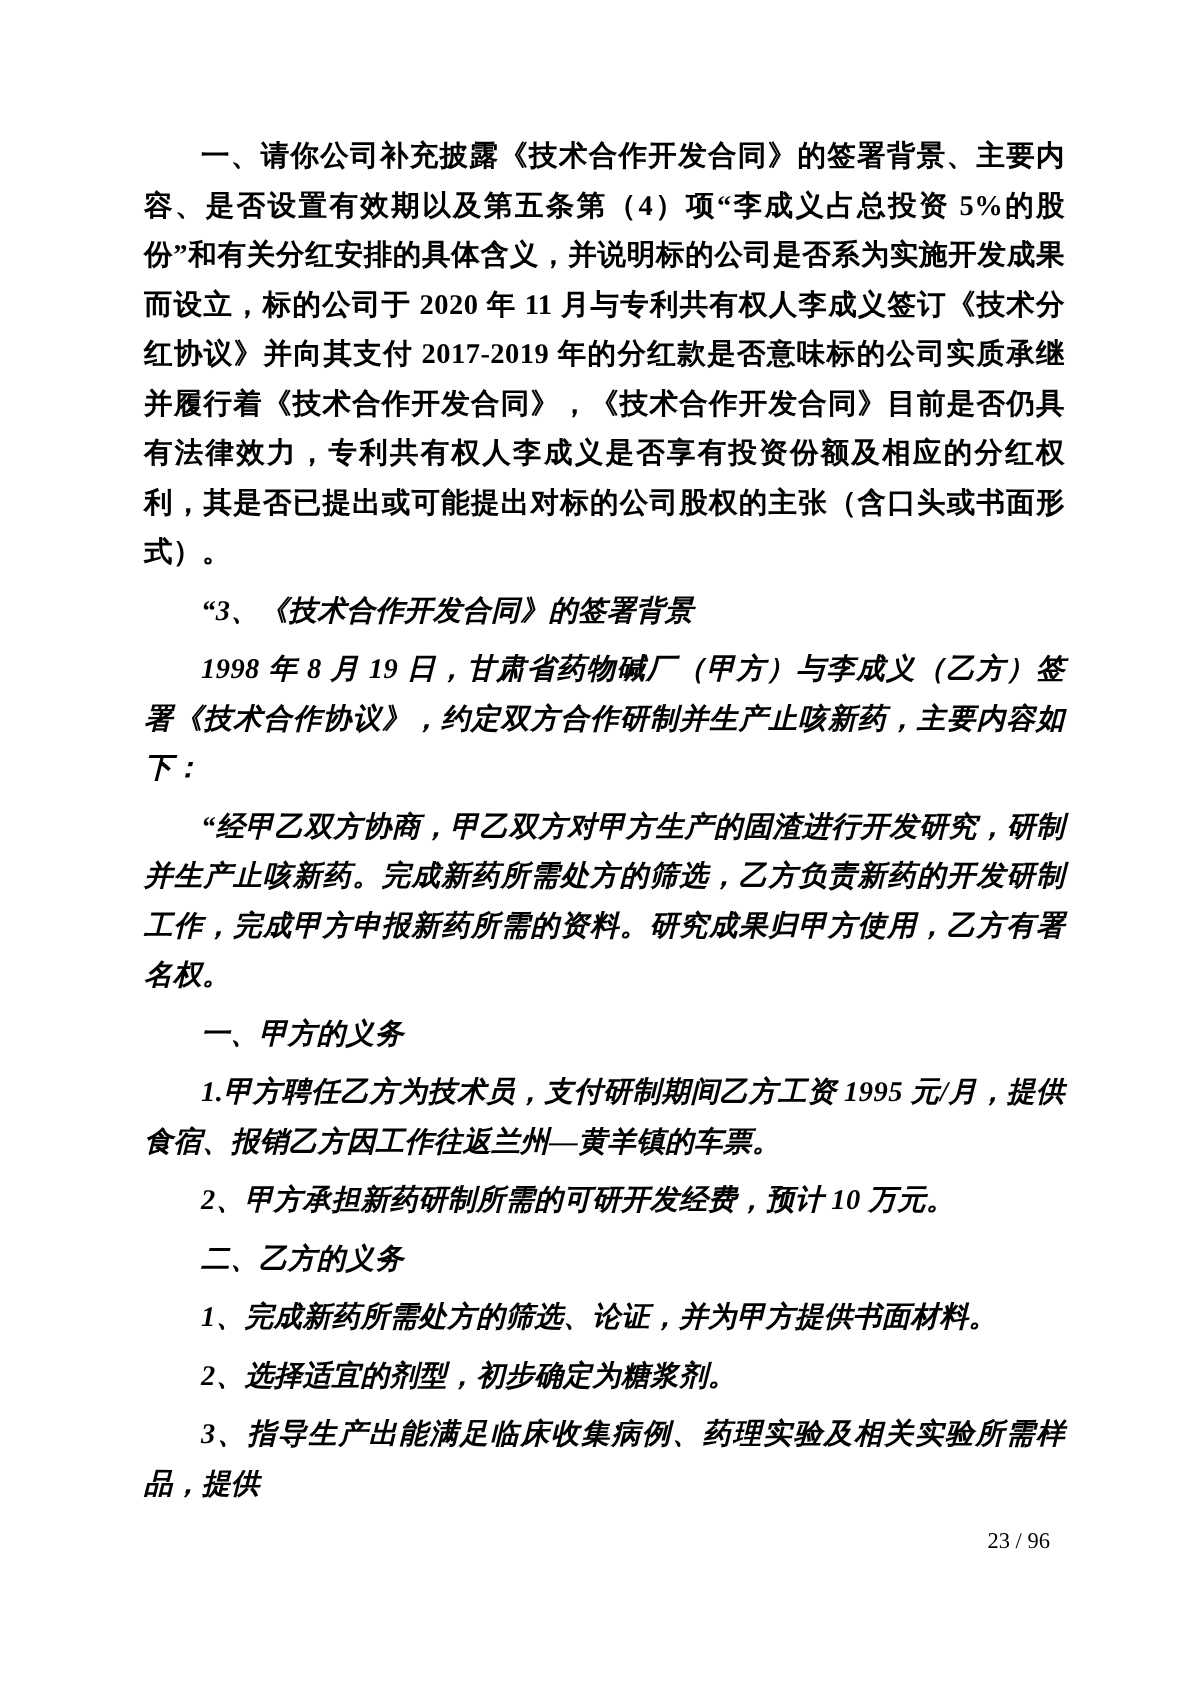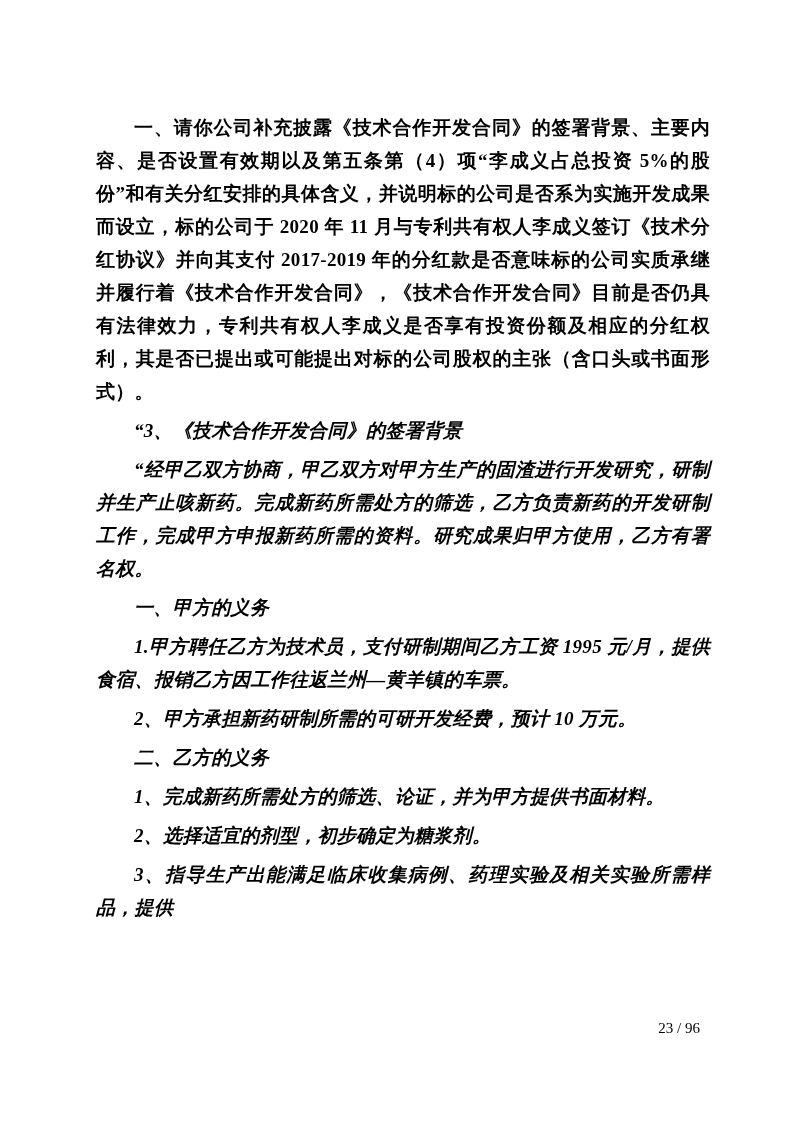--- a/index.html
+++ b/index.html
@@ -14,21 +14,20 @@
     overflow: hidden;
     font-family: "Liberation Serif", "DejaVu Serif", serif;
     color: #000000;
   }
   .page {
     position: absolute;
     inset: 0;
     box-sizing: border-box;
     padding: 88px 83px 0 96px;
     background: #ffffff;
-    margin-top: 23px;
   }
   .content p {
     margin: 0 0 6px 0;
     font-size: 19px;
     line-height: 33px;
     text-align: justify;
     text-indent: 2em;
     letter-spacing: 0.3px;
     word-break: break-all;
   }
@@ -55,20 +54,21 @@
     font-family: "Liberation Serif", "DejaVu Serif", serif;
   }
 </style>
 </head>
 <body>
 
 <div class="page">
   <div class="content">
     <p class="p-bold">一、请你公司补充披露《技术合作开发合同》的签署背景、主要内容、是否设置有效期以及第五条第（4）项“李成义占总投资 5%的股份”和有关分红安排的具体含义，并说明标的公司是否系为实施开发成果而设立，标的公司于 2020 年 11 月与专利共有权人李成义签订《技术分红协议》并向其支付 2017-2019 年的分红款是否意味标的公司实质承继并履行着《技术合作开发合同》，《技术合作开发合同》目前是否仍具有法律效力，专利共有权人李成义是否享有投资份额及相应的分红权利，其是否已提出或可能提出对标的公司股权的主张（含口头或书面形式）。</p>
     <p class="p-kai">“3、《技术合作开发合同》的签署背景</p>
+    <p class="p-kai">1998 年 8 月 19 日，甘肃省药物碱厂（甲方）与李成义（乙方）签署《技术合作协议》，约定双方合作研制并生产止咳新药，主要内容如下：</p>
     <p class="p-kai">“经甲乙双方协商，甲乙双方对甲方生产的固渣进行开发研究，研制并生产止咳新药。完成新药所需处方的筛选，乙方负责新药的开发研制工作，完成甲方申报新药所需的资料。研究成果归甲方使用，乙方有署名权。</p>
     <p class="p-kai">一、甲方的义务</p>
     <p class="p-kai">1.甲方聘任乙方为技术员，支付研制期间乙方工资 1995 元/月，提供食宿、报销乙方因工作往返兰州—黄羊镇的车票。</p>
     <p class="p-kai">2、甲方承担新药研制所需的可研开发经费，预计 10 万元。</p>
     <p class="p-kai">二、乙方的义务</p>
     <p class="p-kai">1、完成新药所需处方的筛选、论证，并为甲方提供书面材料。</p>
     <p class="p-kai">2、选择适宜的剂型，初步确定为糖浆剂。</p>
     <p class="p-kai">3、指导生产出能满足临床收集病例、药理实验及相关实验所需样品，提供</p>
   </div>
   <div class="footer-pagenum">23 / 96</div>

